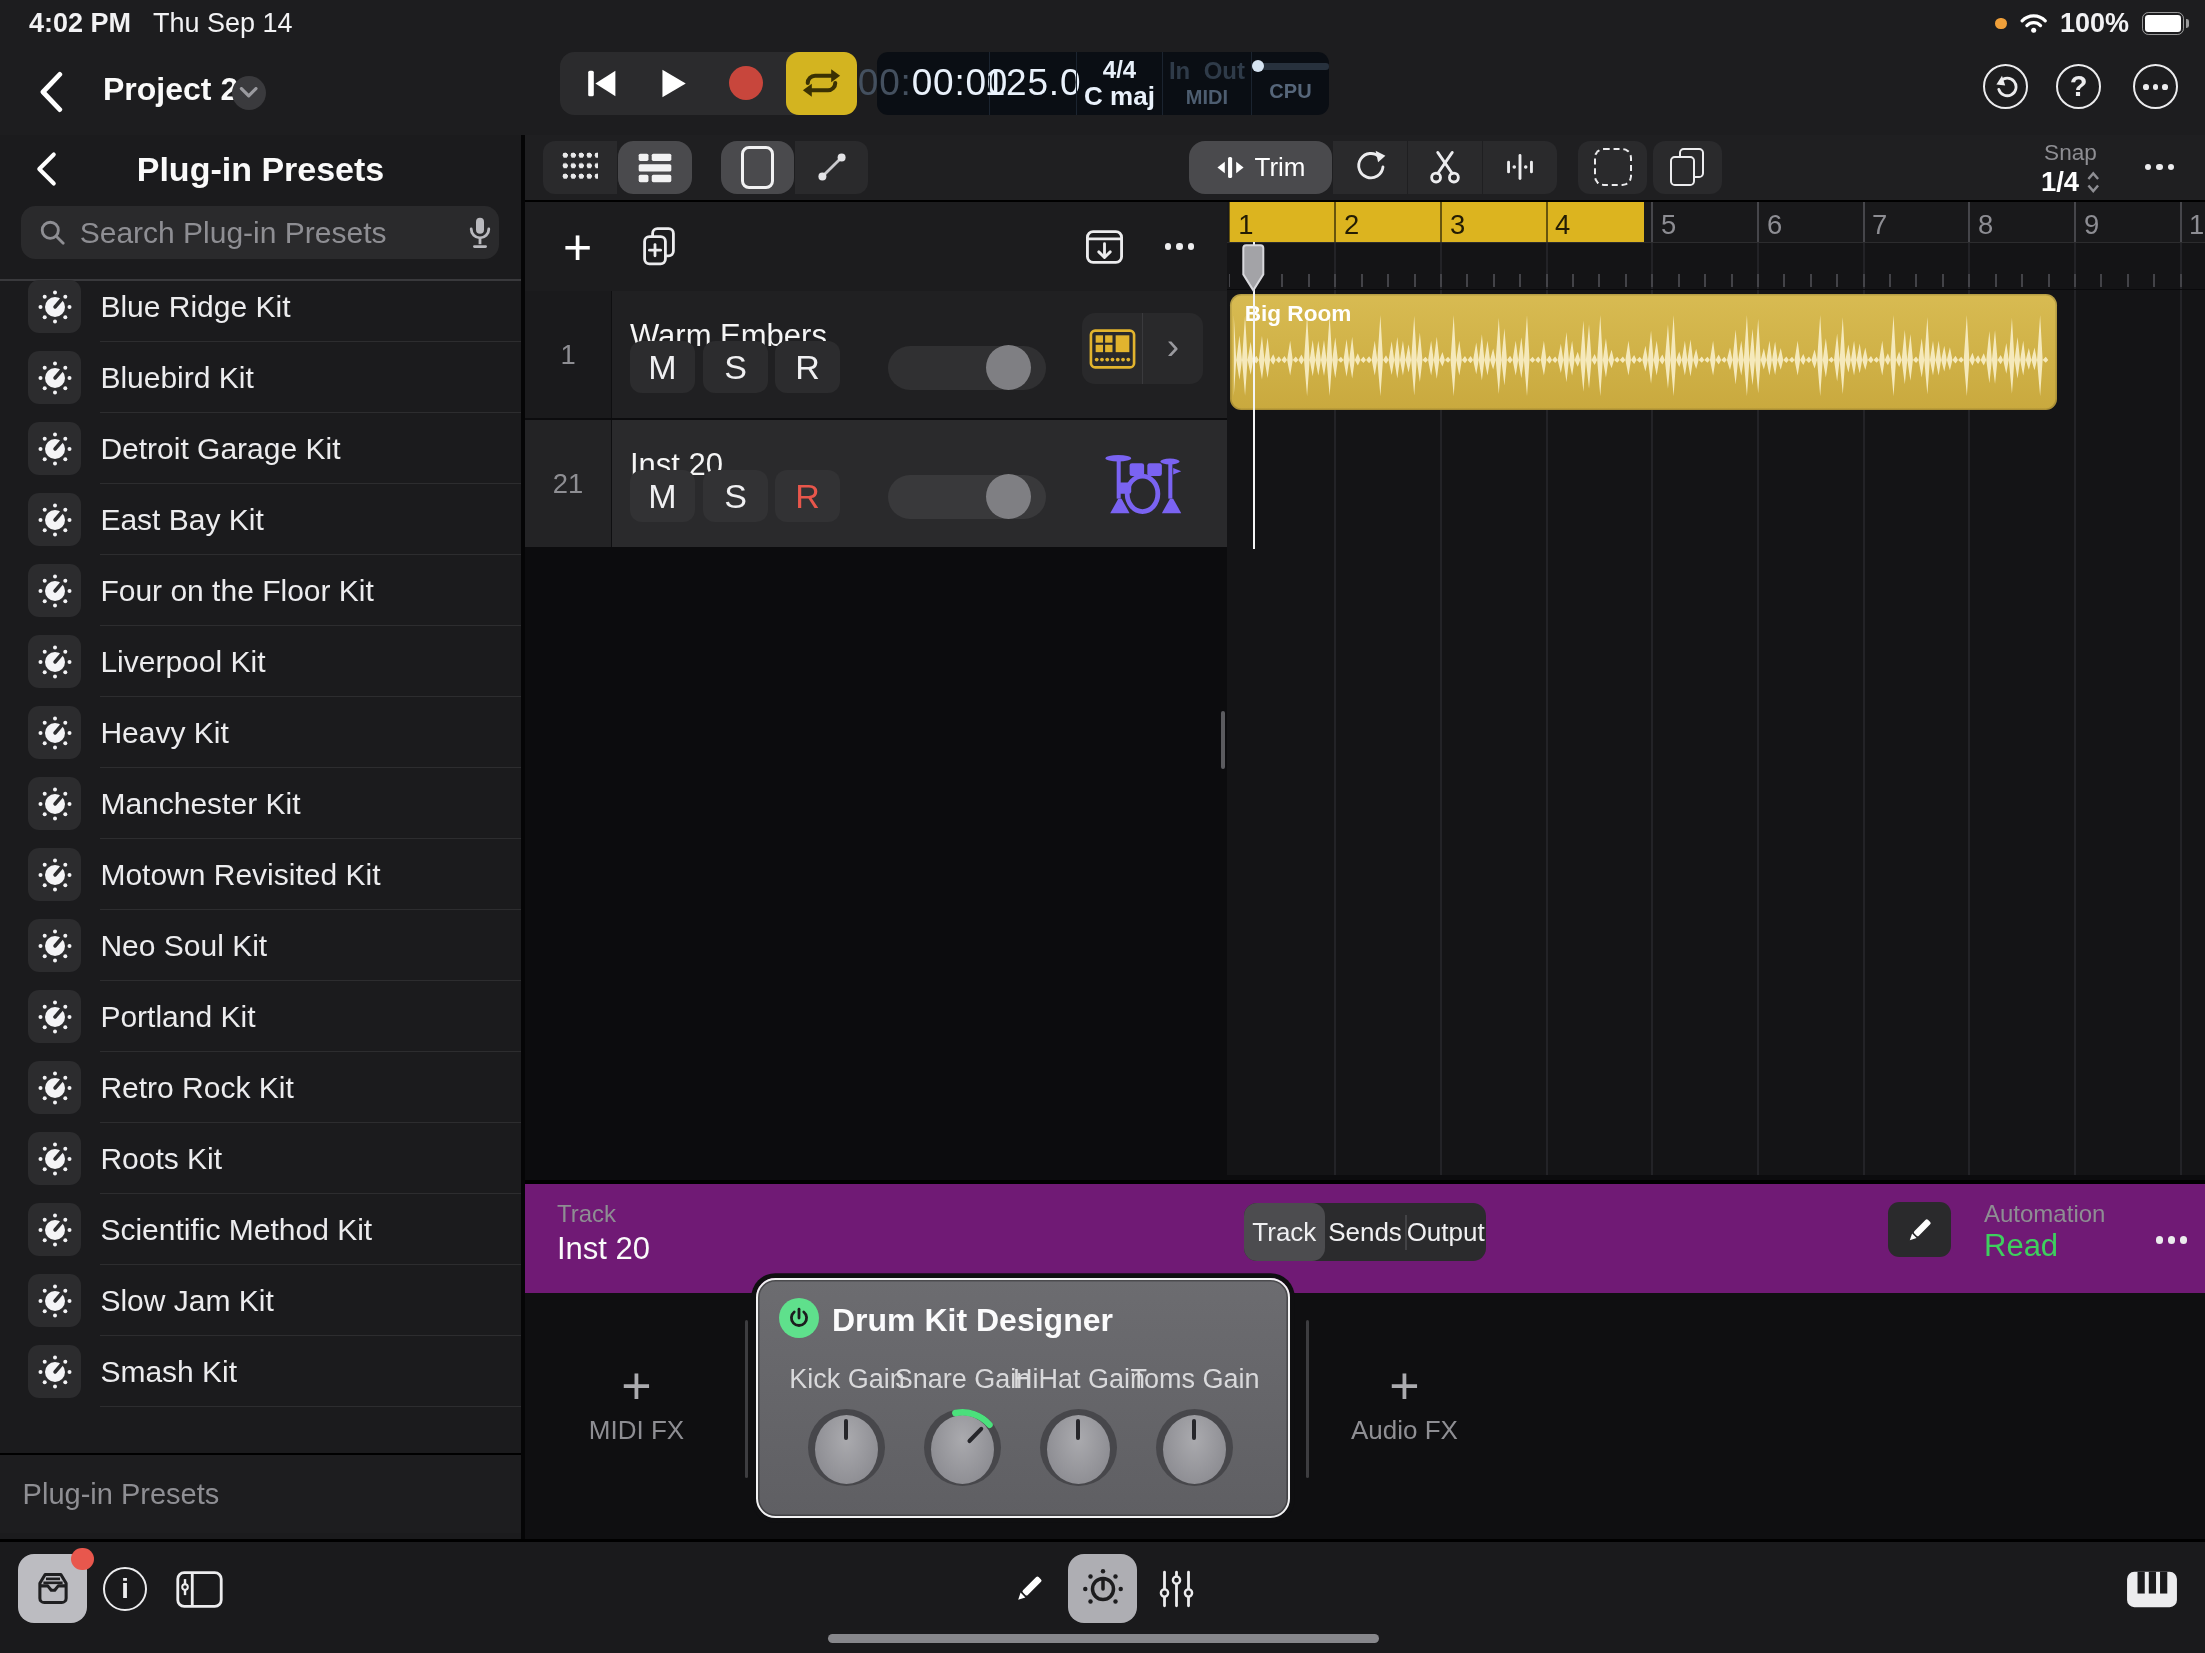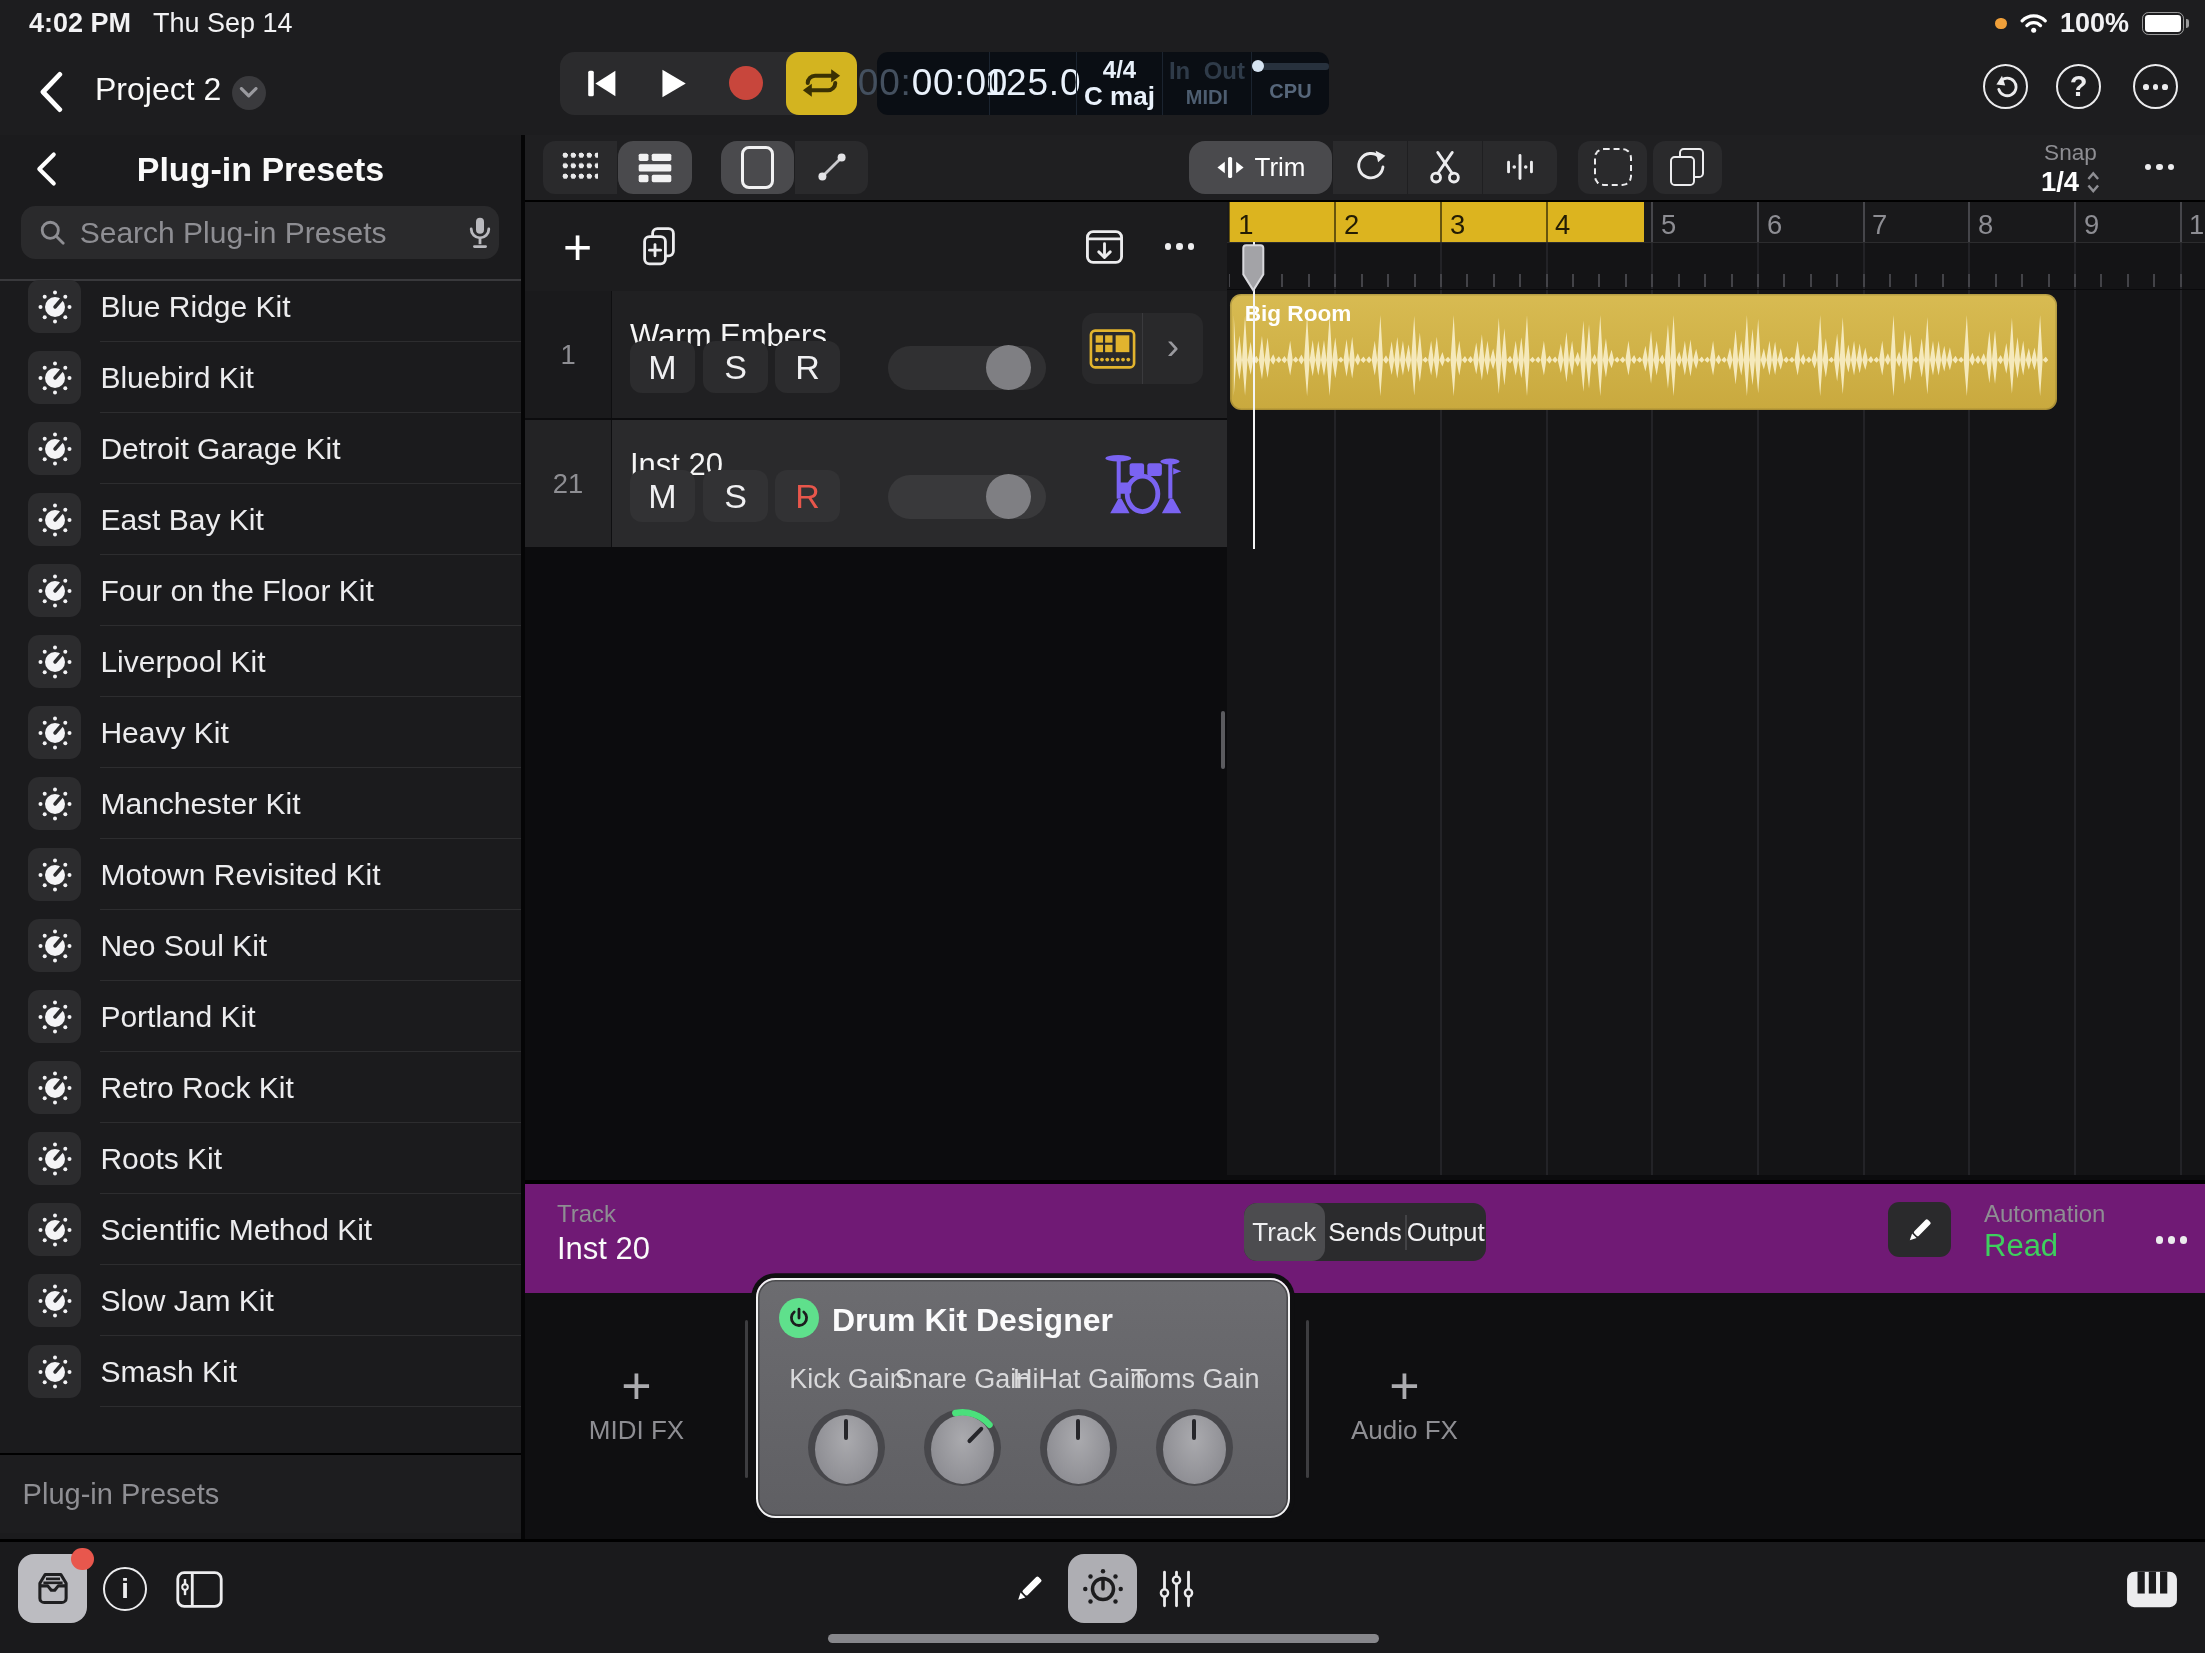--- a/index.html
+++ b/index.html
@@ -14,21 +14,21 @@
   #statusbar{left:0;top:0;width:2205px;height:45px;background:#1d1d1f;}
   #statusbar .time{position:absolute;left:29px;top:8px;font-size:27px;font-weight:700;color:#f2f2f4;}
   #statusbar .date{position:absolute;left:153px;top:8px;font-size:27px;font-weight:400;color:#f2f2f4;}
   #sb-right{position:absolute;right:21px;top:8px;display:flex;align-items:center;gap:13px;}
   .orange-dot{width:11.3px;height:11.3px;border-radius:50%;background:#f0a03a;}
   .batt{position:relative;width:40px;height:21px;border:1.6px solid rgba(255,255,255,.55);border-radius:6.5px;}
   .batt .fill{position:absolute;left:2.4px;top:2.4px;right:2.4px;bottom:2.4px;background:#fff;border-radius:3.2px;}
   .batt .nub{position:absolute;right:-5.7px;top:5.7px;width:3.2px;height:9.7px;background:rgba(255,255,255,.55);border-radius:0 2.4px 2.4px 0;}
 
   #toptoolbar{left:0;top:45px;width:2205px;height:90px;background:#1d1d1f;border-bottom:3.2px solid #000;}
-  .proj-title{position:absolute;left:95px;top:26px;font-size:32px;font-weight:400;color:#fafafa;}
+  .proj-title{position:absolute;left:103px;top:26px;font-size:32px;font-weight:700;color:#fafafa;}
   .dd-circle{position:absolute;left:232px;top:31px;width:34px;height:34px;border-radius:50%;background:#3a3a3d;}
   .grp{position:absolute;top:6.5px;height:63px;background:#2b2b2d;border-radius:14.5px;}
   .lcd{position:absolute;top:6.5px;height:63px;background:#0a0e14;border-radius:11.3px;display:flex;}
   .lcd .cell{height:100%;display:flex;flex-direction:column;align-items:center;justify-content:center;border-left:1.6px solid #1b2430;}
   .lcd .cell:first-child{border-left:none;}
   .lcd-time{font-size:37px;color:#e9f1fb;letter-spacing:0.8px;}
   .lcd-time .dim{color:#44505f;}
   .lcd-two{font-size:24px;line-height:27.4px;color:#e9f1fb;font-weight:600;}
   .lcd-io{font-size:24px;line-height:27.4px;color:#2f3b49;font-weight:700;}
   .lcd-sub{font-size:20px;font-weight:700;color:#56667a;margin-top:1.6px;}

